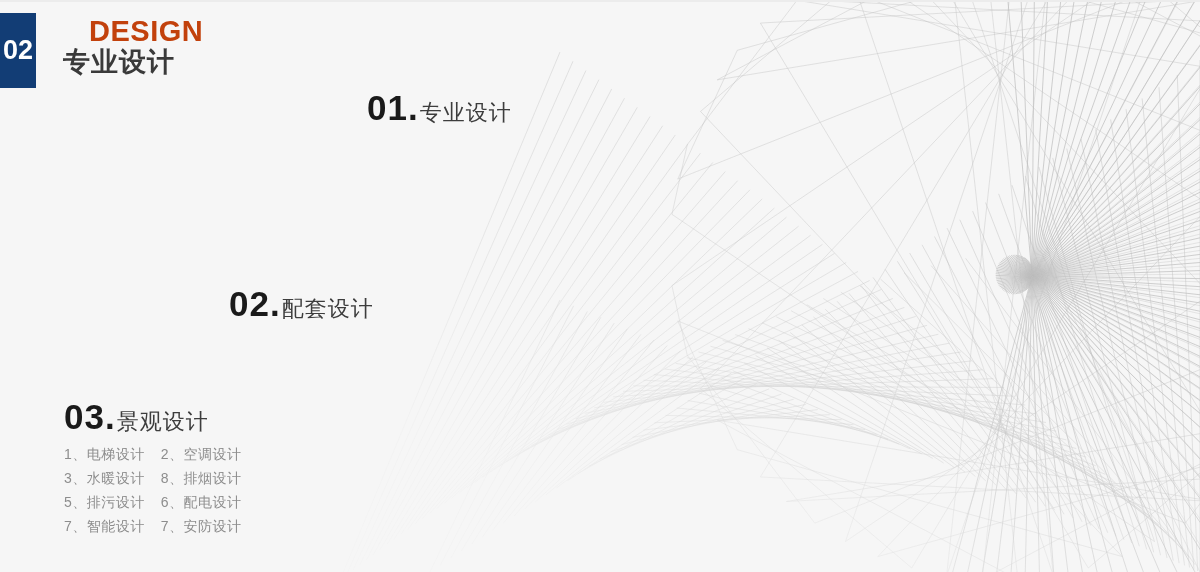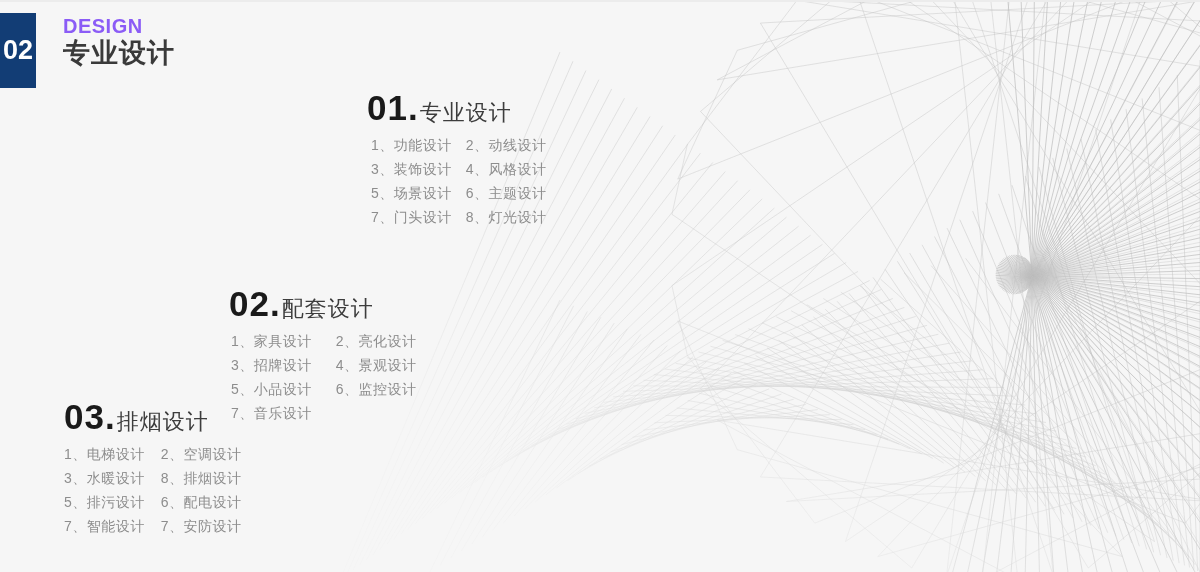--- a/index.html
+++ b/index.html
@@ -66,26 +66,27 @@
     align-items: center;
     justify-content: center;
     line-height: 1;
   }
   #header-titles {
     position: absolute;
     left: 63px;
     top: 16px;
   }
   #title-en {
-    font-size: 20px;
+    font-size: 29px;
     font-weight: bold;
-    color: #8b5cf6;
+    color: #c2410c;
     letter-spacing: 0.5px;
     line-height: 1.05;
     white-space: nowrap;
+    margin-left: 26px;
   }
   #title-cn {
     font-size: 27px;
     font-weight: bold;
     color: #3a3a3a;
     letter-spacing: 1px;
     line-height: 1.15;
     margin-top: 1px;
     white-space: nowrap;
   }
@@ -473,52 +474,33 @@
       <div id="title-en">DESIGN</div>
       <div id="title-cn">专业设计</div>
     </div>
   </div>
 
   <div class="block" id="block-1">
     <div class="block-heading">
       <span class="block-num">01.</span>
       <span class="block-title">专业设计</span>
     </div>
-    <div class="item-grid">
-      <span class="item">1、功能设计</span>
-      <span class="item">2、动线设计</span>
-      <span class="item">3、装饰设计</span>
-      <span class="item">4、风格设计</span>
-      <span class="item">5、场景设计</span>
-      <span class="item">6、主题设计</span>
-      <span class="item">7、门头设计</span>
-      <span class="item">8、灯光设计</span>
-    </div>
   </div>
 
   <div class="block" id="block-2">
     <div class="block-heading">
       <span class="block-num">02.</span>
       <span class="block-title">配套设计</span>
     </div>
-    <div class="item-grid">
-      <span class="item">1、家具设计</span>
-      <span class="item">2、亮化设计</span>
-      <span class="item">3、招牌设计</span>
-      <span class="item">4、景观设计</span>
-      <span class="item">5、小品设计</span>
-      <span class="item">6、监控设计</span>
-      <span class="item">7、音乐设计</span>
-    </div>
   </div>
 
   <div class="block" id="block-3">
     <div class="block-heading">
       <span class="block-num">03.</span>
-      <span class="block-title">排烟设计</span>
+      <span class="block-title">景观设计</span>
     </div>
     <div class="item-grid">
       <span class="item">1、电梯设计</span>
       <span class="item">2、空调设计</span>
       <span class="item">3、水暖设计</span>
       <span class="item">8、排烟设计</span>
       <span class="item">5、排污设计</span>
       <span class="item">6、配电设计</span>
       <span class="item">7、智能设计</span>
       <span class="item">7、安防设计</span>

